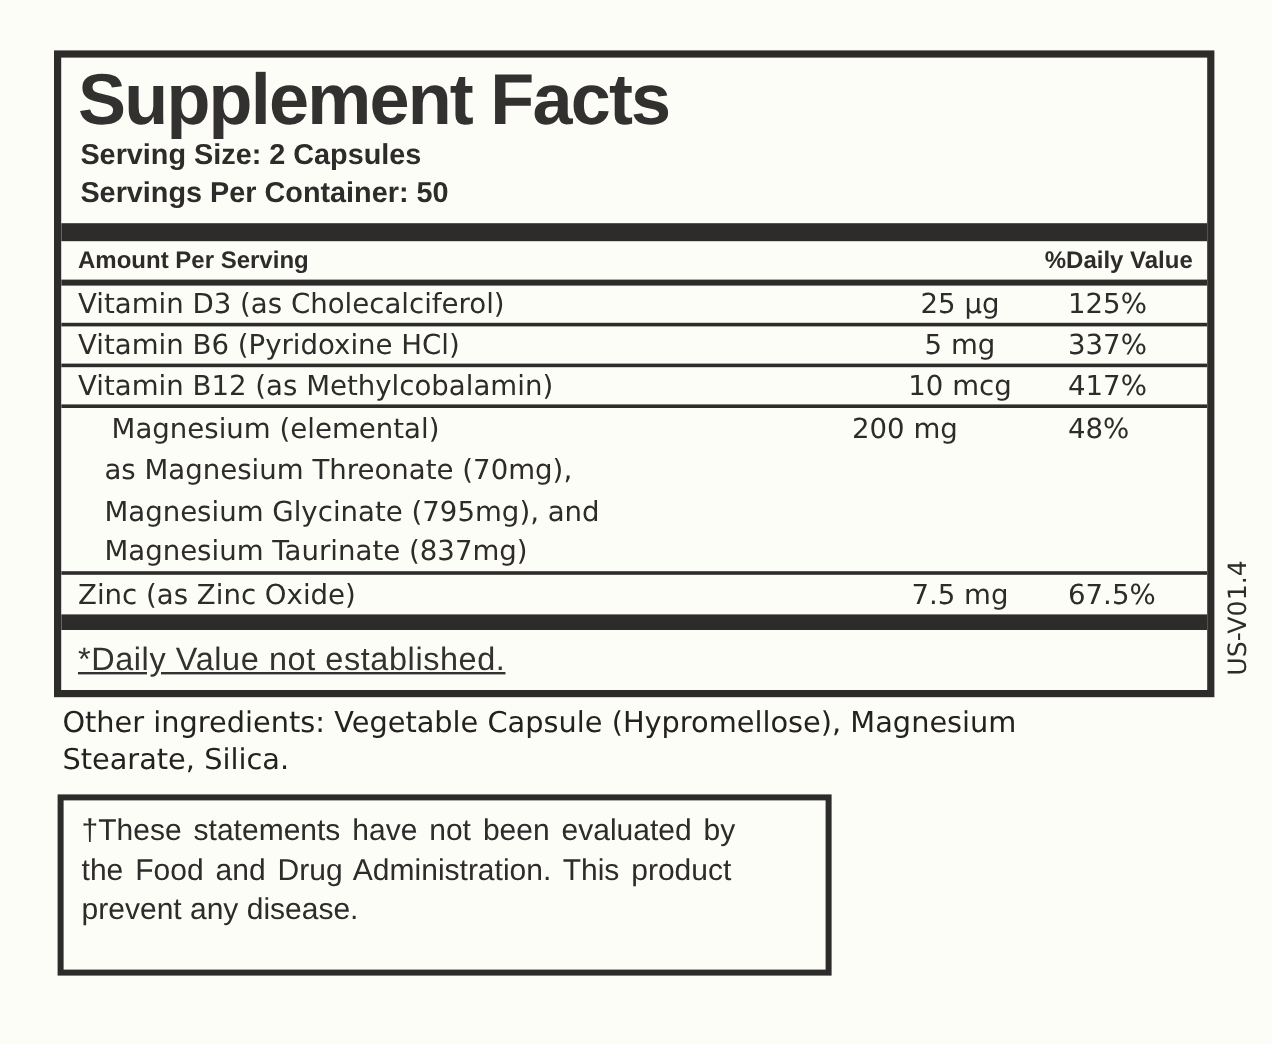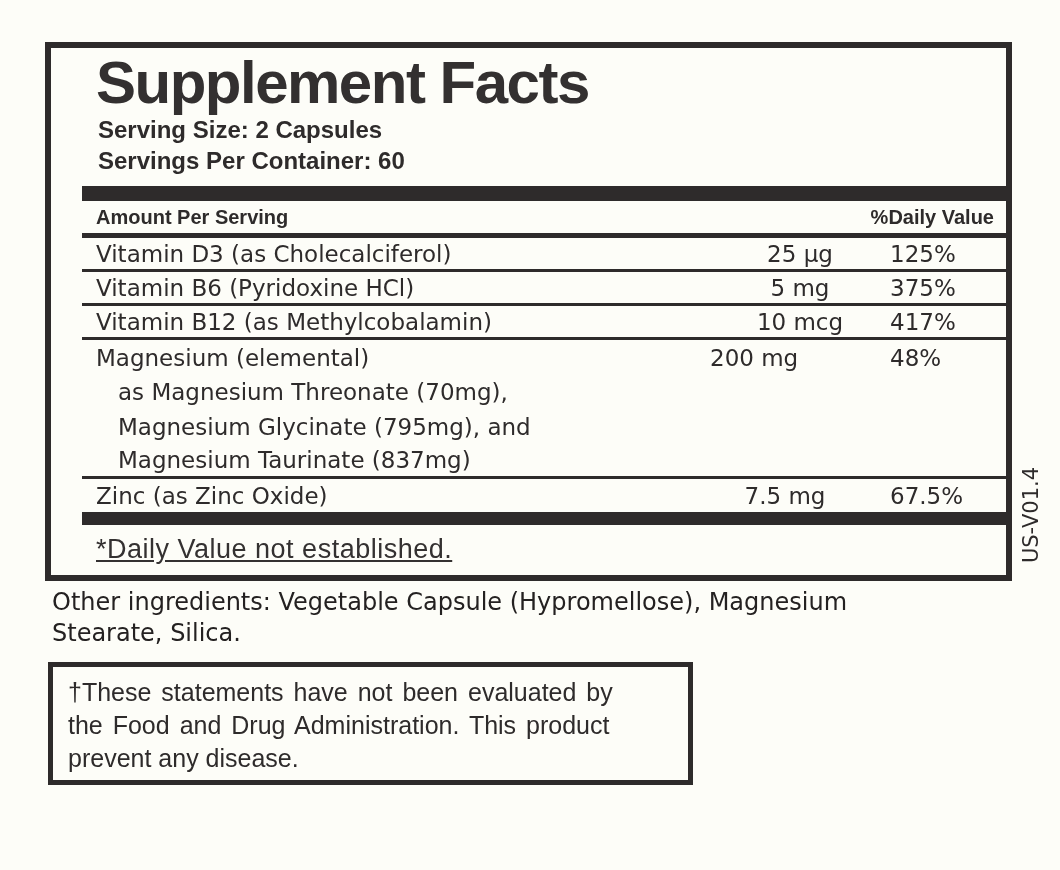--- a/index.html
+++ b/index.html
@@ -1,20 +1,20 @@
 <!DOCTYPE html>
 <html><head>
 <meta charset="utf-8">
 <style>
   * { margin:0; padding:0; box-sizing:border-box; }
   html,body { width:1060px; height:870px; background:#fdfdf8; position:relative;
               font-family:"Liberation Sans", sans-serif; color:#2e2b2b; }
 
   .facts-box { position:absolute; left:45px; top:42px; width:967px; height:539px;
-               border:6px solid #2e2b2b; background:#fdfdf8; overflow:hidden;padding-left:31px; }
+               border:6px solid #2e2b2b; background:#fdfdf8; overflow:hidden; }
 
   .title { font-size:60px; line-height:62px; font-weight:800; letter-spacing:-1.5px;
            padding:4px 12px 0 14px; color:#333030; }
   .serving-line { font-size:24px; line-height:31px; font-weight:700; padding:0 12px 0 16px; }
 
   .bar-thick  { height:15px; background:#2e2b2b; margin-top:10px; }
   .bar-thick2 { height:13px; background:#2e2b2b; }
 
   .header-row { display:flex; justify-content:space-between; align-items:center;
                 min-height:32px; padding:0 12px 0 14px; font-size:20px; font-weight:700; }
@@ -22,68 +22,68 @@
 
   .tbl-font { font-family:"DejaVu Sans", sans-serif; font-size:23px; }
 
   .row { display:grid; grid-template-columns:1fr 180px 104px; align-items:center;
          min-height:34px; padding:0 12px 0 14px; border-bottom:3px solid #2e2b2b; }
   .row .amt { text-align:center; }
   .row .dv  { text-align:left; }
 
   .row-block { border-bottom:3px solid #2e2b2b; }
   .row-block .main { display:grid; grid-template-columns:1fr 180px 104px; align-items:center;
-                     min-height:35px; padding:0 12px 0 14px; }
+                     min-height:35px; padding:0 12px 0 14px;margin-left:28px; }
   .sub-line { line-height:35px; padding-left:36px; }
   .sub-line.last { line-height:31px; }
 
-  .row.zinc { border-bottom:none; min-height:33px;gap:15px; }
+  .row.zinc { border-bottom:none; min-height:33px; }
 
   .footnote { font-size:27px; letter-spacing:0.5px; padding:9px 12px 0 14px; color:#343131;text-decoration:underline; }
 
   .other-ing { position:absolute; left:52px; top:587px; width:930px;
                font-family:"DejaVu Sans", sans-serif; font-size:24px; line-height:31px; color:#242121; }
 
-  .disclaimer-box { position:absolute; left:48px; top:662px; width:645px; height:123px;
+  .disclaimer-box { position:absolute; left:48px; top:662px; width:645px; height:151px;
                     border:5px solid #2e2b2b; padding:9px 15px 0 15px; background:#fdfdf8; }
   .disc-line { font-size:25px; line-height:33px; font-weight:500; white-space:nowrap; }
   .disc-line.ws1 { word-spacing:3px; }
   .disc-line.ws3 { word-spacing:13px; }
 
   .version-wrap { position:absolute; left:1013px; top:452px; width:36px; height:126px;
                   display:flex; align-items:center; justify-content:center; }
   .version-text { transform:rotate(-90deg); white-space:nowrap;
                   font-family:"DejaVu Sans", sans-serif; font-size:21px; color:#2e2b2b; }
 </style>
 </head>
 <body>
 
 <div class="facts-box">
   <div class="title">Supplement Facts</div>
   <div class="serving-line">Serving Size: 2 Capsules</div>
-  <div class="serving-line">Servings Per Container: 60</div>
+  <div class="serving-line">Servings Per Container: 50</div>
 
   <div class="bar-thick"></div>
 
   <div class="header-row">
     <span>Amount Per Serving</span>
     <span>%Daily Value</span>
   </div>
   <div class="header-divider"></div>
 
   <div class="row tbl-font">
     <span class="nm">Vitamin D3 (as Cholecalciferol)</span>
     <span class="amt">25 µg</span>
     <span class="dv">125%</span>
   </div>
 
   <div class="row tbl-font">
     <span class="nm">Vitamin B6 (Pyridoxine HCl)</span>
     <span class="amt">5 mg</span>
-    <span class="dv">375%</span>
+    <span class="dv">337%</span>
   </div>
 
   <div class="row tbl-font">
     <span class="nm">Vitamin B12 (as Methylcobalamin)</span>
     <span class="amt">10 mcg</span>
     <span class="dv">417%</span>
   </div>
 
   <div class="row-block tbl-font">
     <div class="main">

